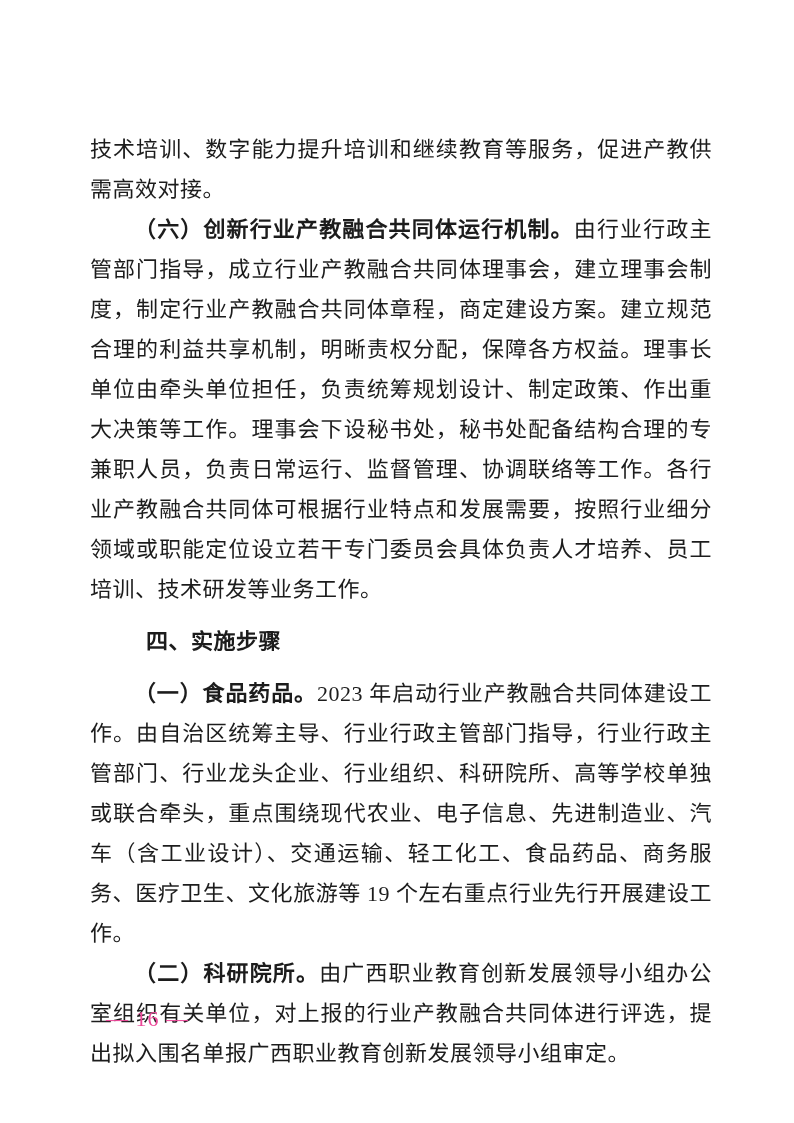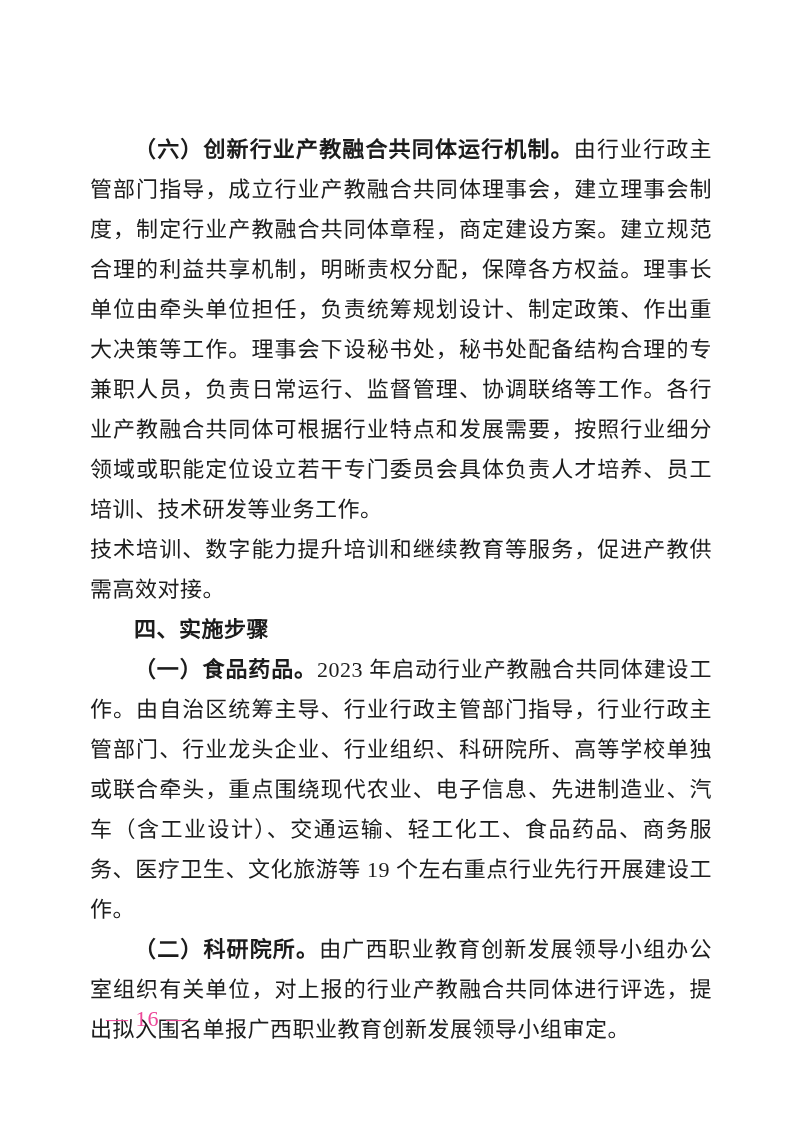--- a/index.html
+++ b/index.html
@@ -30,21 +30,21 @@
     text-indent: 2em;
     letter-spacing: 0.5px;
   }
   .no-indent {
     text-indent: 0;
   }
   .lead {
     font-weight: bold;
   }
   .heading {
-    margin: 0;
+    margin: 12px;
     font-size: 22px;
     line-height: 40px;
     font-weight: bold;
     font-family: "Liberation Sans", "DejaVu Sans", sans-serif;
     text-indent: 2em;
     letter-spacing: 0.5px;
   }
   .footer {
     position: absolute;
     left: 106px;
@@ -54,23 +54,23 @@
     letter-spacing: 1px;
     color: #ec4899;
   }
 </style>
 </head>
 <body>
 
 <div class="page">
   <div class="content">
 
+    <p class="body-text no-indent">技术培训、数字能力提升培训和继续教育等服务，促进产教供需高效对接。</p>
+
     <p class="body-text"><span class="lead">（六）创新行业产教融合共同体运行机制。</span><span>由行业行政主管部门指导，成立行业产教融合共同体理事会，建立理事会制度，制定行业产教融合共同体章程，商定建设方案。建立规范合理的利益共享机制，明晰责权分配，保障各方权益。理事长单位由牵头单位担任，负责统筹规划设计、制定政策、作出重大决策等工作。理事会下设秘书处，秘书处配备结构合理的专兼职人员，负责日常运行、监督管理、协调联络等工作。各行业产教融合共同体可根据行业特点和发展需要，按照行业细分领域或职能定位设立若干专门委员会具体负责人才培养、员工培训、技术研发等业务工作。</span></p>
-
-    <p class="body-text no-indent">技术培训、数字能力提升培训和继续教育等服务，促进产教供需高效对接。</p>
 
     <h2 class="heading">四、实施步骤</h2>
 
     <p class="body-text"><span class="lead">（一）食品药品。</span><span>2023 年启动行业产教融合共同体建设工作。由自治区统筹主导、行业行政主管部门指导，行业行政主管部门、行业龙头企业、行业组织、科研院所、高等学校单独或联合牵头，重点围绕现代农业、电子信息、先进制造业、汽车（含工业设计）、交通运输、轻工化工、食品药品、商务服务、医疗卫生、文化旅游等 19 个左右重点行业先行开展建设工作。</span></p>
 
     <p class="body-text"><span class="lead">（二）科研院所。</span><span>由广西职业教育创新发展领导小组办公室组织有关单位，对上报的行业产教融合共同体进行评选，提出拟入围名单报广西职业教育创新发展领导小组审定。</span></p>
 
   </div>
 
   <div class="footer">— 16 —</div>

